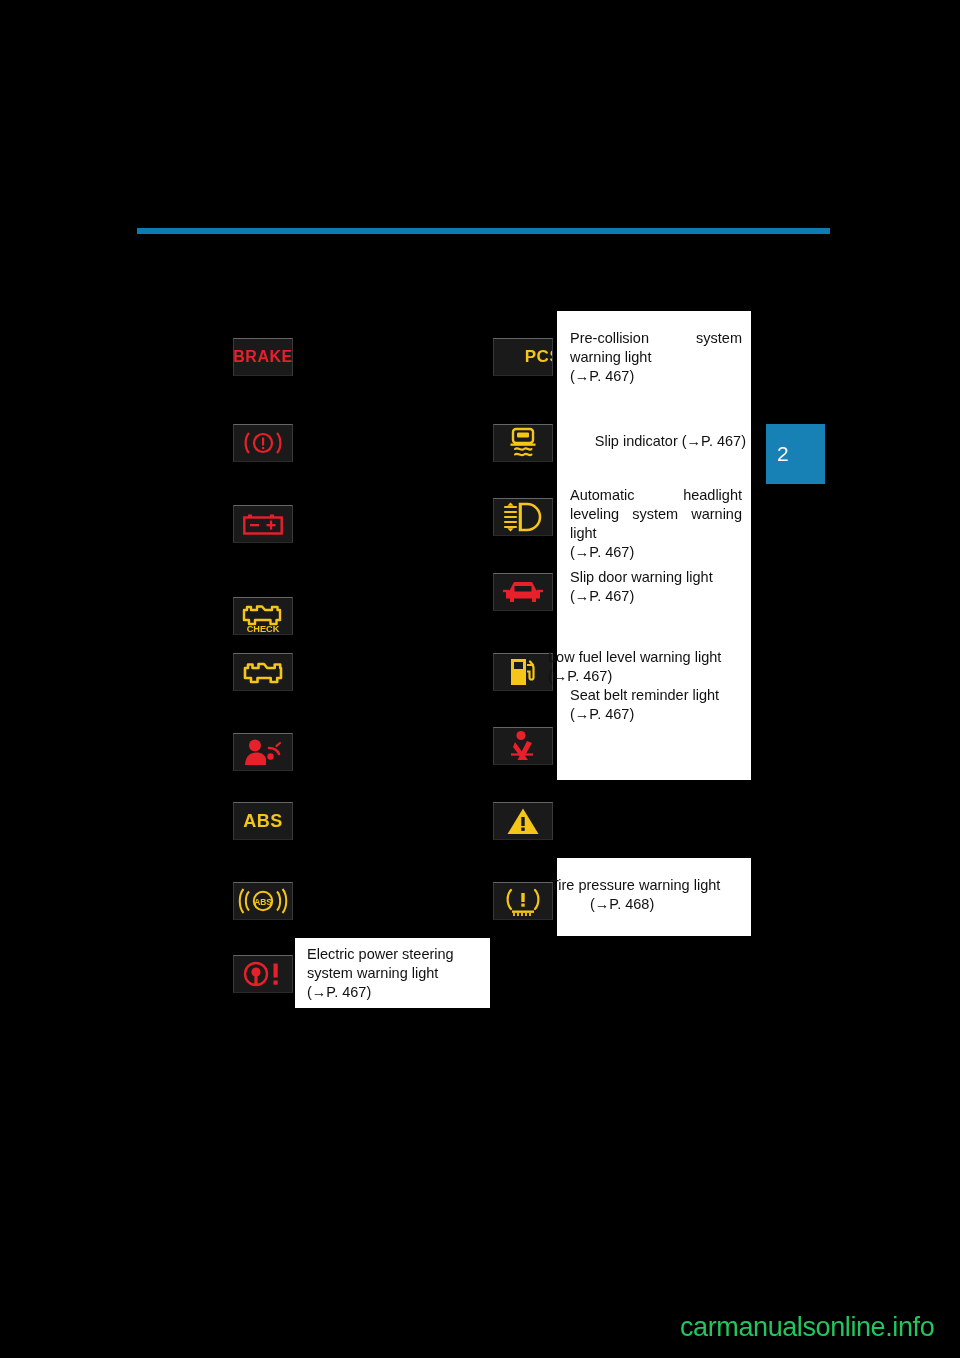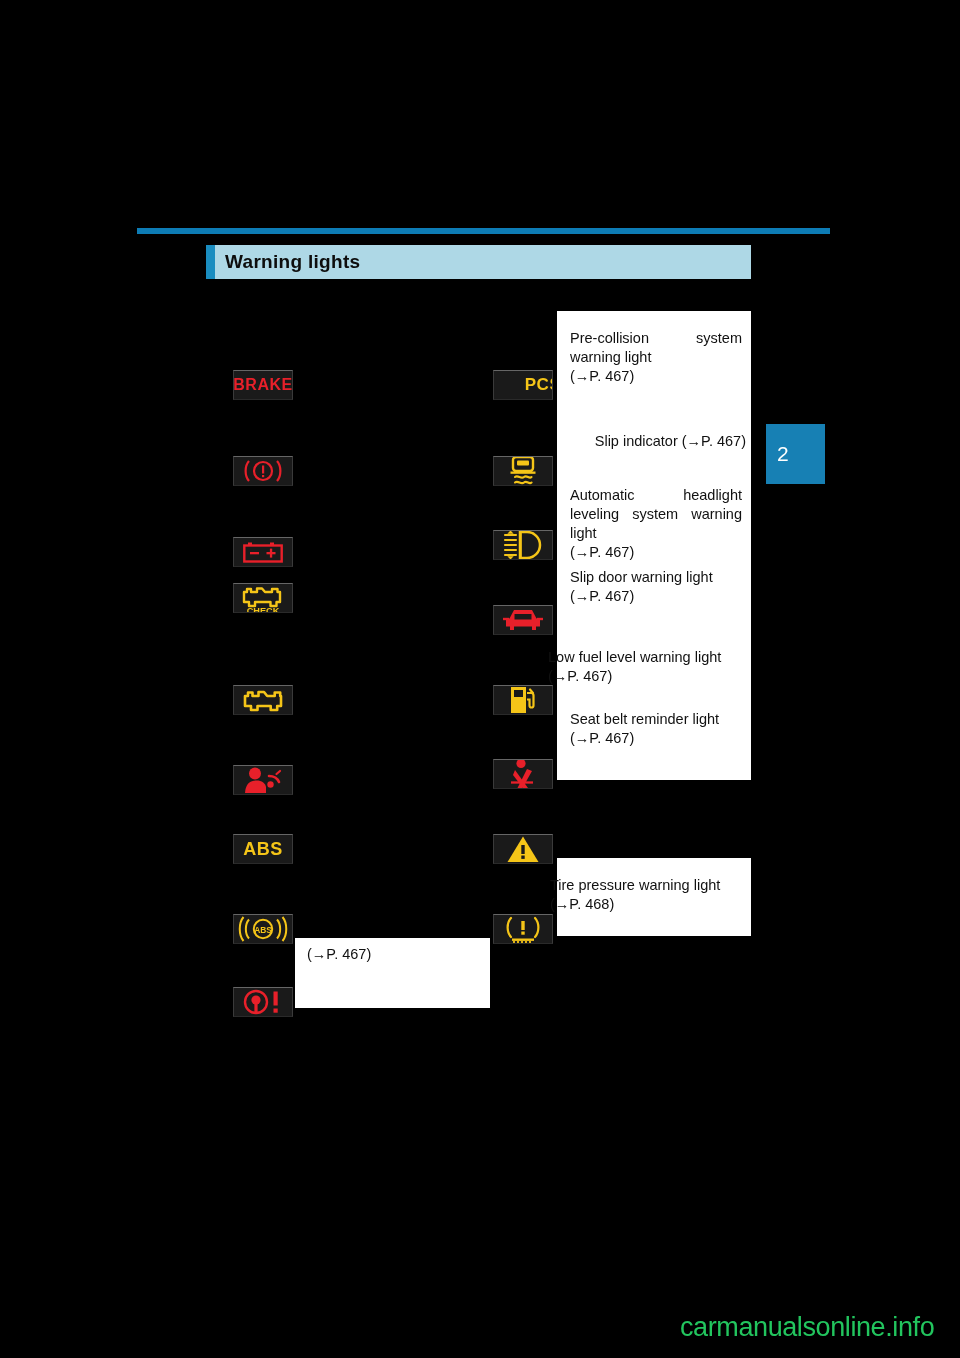--- a/index.html
+++ b/index.html
@@ -70,32 +70,31 @@
     justify-content: flex-start;
     padding-left: 11px;
     box-sizing: border-box;
     font-family: "Liberation Sans", sans-serif;
   }
 
   
   .tile {
     position: absolute;
     width: 60px;
-    height: 30px;
+    height: 38px;
     background: #1a1a1a;
     border-top: 1px solid #666;
     border-left: 1px solid #3a3a3a;
     border-right: 1px solid #3a3a3a;
     border-bottom: 1px solid #2a2a2a;
     box-sizing: border-box;
     display: flex;
     align-items: center;
     justify-content: center;
     overflow: hidden;
-    margin-top: 32px;
   }
   .tile-text {
     font-family: "Liberation Sans", sans-serif;
     font-weight: bold;
     font-size: 16px;
     letter-spacing: 0.5px;
   }
   .red   { color: #e8202a; }
   .amber { color: #f5c518; }
   .tile svg { display: block; }
@@ -130,24 +129,20 @@
     white-space: nowrap;
   }
 </style>
 </head>
 <body>
 
 <div class="page">
 
   <div class="top-rule"></div>
 
-  <div class="section-header">
-    <div class="accent"></div>
-    <div class="title">Warning lights</div>
-  </div>
 
   <div class="chapter-tab">2</div>
 
   <div class="tile" style="left:233px; top:338px;">
     <span class="tile-text red">BRAKE</span>
   </div>
 
   <div class="tile" style="left:233px; top:424px;">
     <svg width="44" height="28" viewBox="0 0 44 28">
       <g fill="none" stroke="#e8202a" stroke-width="2.2">
@@ -164,21 +159,21 @@
     <svg width="40" height="24" viewBox="0 0 40 24">
       <rect x="5" y="2.5" width="4" height="3" fill="#e8202a"></rect>
       <rect x="27" y="2.5" width="4" height="3" fill="#e8202a"></rect>
       <rect x="1.3" y="5.5" width="37.4" height="16" fill="none" stroke="#e8202a" stroke-width="2.4"></rect>
       <rect x="7" y="12" width="9" height="2.3" fill="#e8202a"></rect>
       <rect x="23.5" y="12" width="9" height="2.3" fill="#e8202a"></rect>
       <rect x="26.9" y="8.6" width="2.3" height="9" fill="#e8202a"></rect>
     </svg>
   </div>
 
-  <div class="tile" style="left:233px; top:551px;">
+  <div class="tile" style="left:233px; top:597px;">
     <svg width="50" height="34" viewBox="0 0 50 34">
       <path d="M6 11 h3 V8 h4 v3 h6 V7.5 h5 l3 3.5 h7 v-3 h5.5 v3 H42 v10 h-3.5 v4 h-6 v-4 H17 v4 h-6 v-4 H6 z" fill="none" stroke="#f5c518" stroke-width="2.4" stroke-linejoin="round"></path>
       <text x="25" y="33" font-family="'Liberation Sans',sans-serif" font-size="9.2" font-weight="bold" fill="#f5c518" text-anchor="middle">CHECK</text>
     </svg>
   </div>
 
   <div class="tile" style="left:233px; top:653px;">
     <svg width="46" height="28" viewBox="0 0 46 28">
       <path d="M5 10 h3 V6.5 h4.5 V10 h6 V6 h5.5 l3.2 4 h7.5 V6.5 h5.5 V10 H41 v10 h-3.8 v4 h-6.5 v-4 H17.5 v4 H11 v-4 H5 z" fill="none" stroke="#f5c518" stroke-width="2.6" stroke-linejoin="round"></path>
     </svg>
@@ -324,31 +319,32 @@
   <div class="callout-text nojust" style="left:570px; top:568px; width:176px;">
       <span style="display:block;">Slip door warning light</span>
       <span style="display:block;text-align:left;">(→P. 467)</span>
     </div>
 
   <div class="callout-text nojust" style="left:548px; top:648px; width:176px;">
       <span style="display:block;">Low fuel level warning light</span>
       <span style="display:block;text-align:left;">(→P. 467)</span>
     </div>
 
-  <div class="callout-text" style="left:570px; top:710px; width:172px;">
+  <div class="callout-text" style="left:570px; top:686px; width:172px;">
       <span style="display:block;">Seat belt reminder light</span>
       <span style="display:block;text-align:left;">(→P. 467)</span>
     </div>
 
   <div class="callout" style="left:557px; top:858px; width:194px; height:78px;"></div>
   <div class="callout-text nojust" style="left:550px; top:876px; width:176px;">
       <span style="display:block;">Tire pressure warning light</span>
-      <span style="display:block;text-align:left;">(→P. 468)</span>
+      <span style="display:block;text-align:left;margin-left:40px;">(→P. 468)</span>
     </div>
 
   <div class="callout" style="left:295px; top:938px; width:195px; height:70px;"></div>
   <div class="callout-text nojust" style="left:307px; top:945px; width:178px;">
+      <span style="display:block;">Electric power steering system warning light</span>
       <span style="display:block;text-align:left;">(→P. 467)</span>
     </div>
 
   <div class="watermark">carmanualsonline.info</div>
 
 </div>
 
 </body></html>

